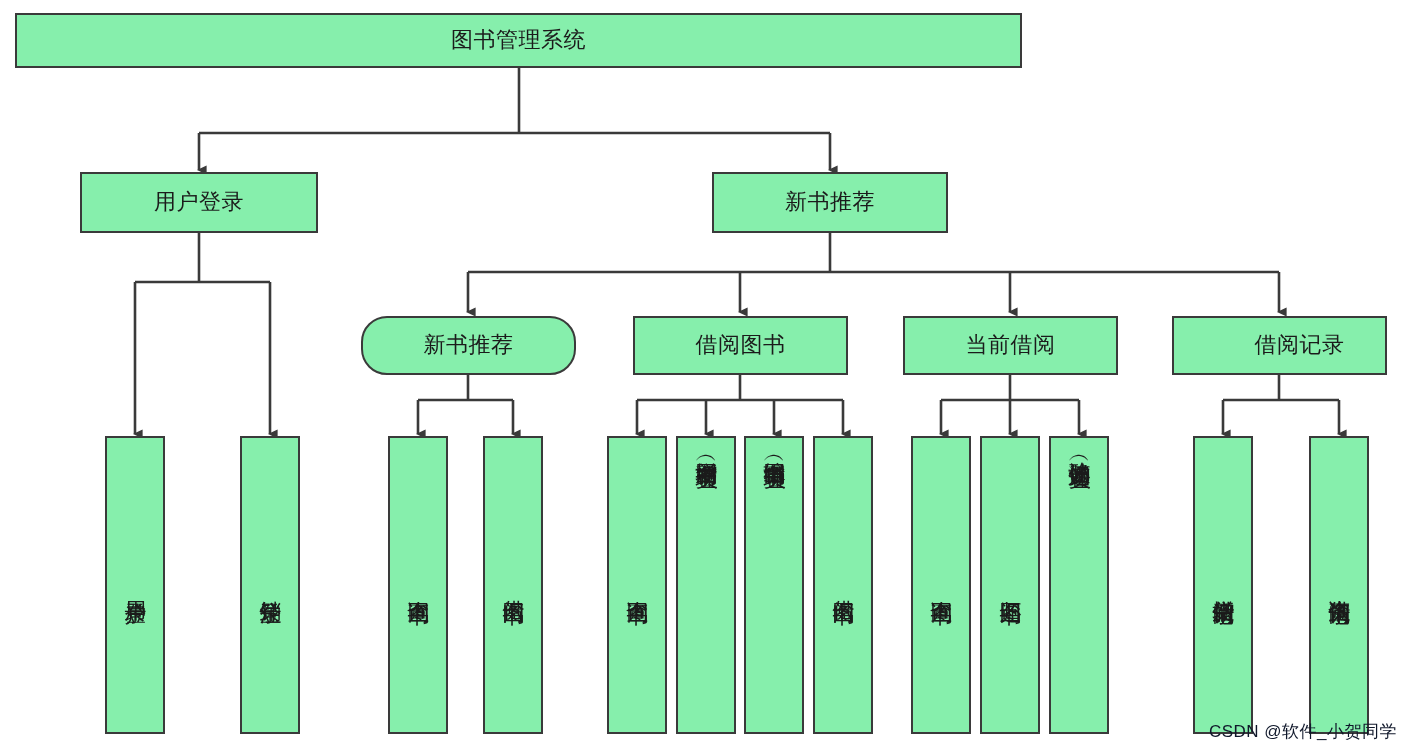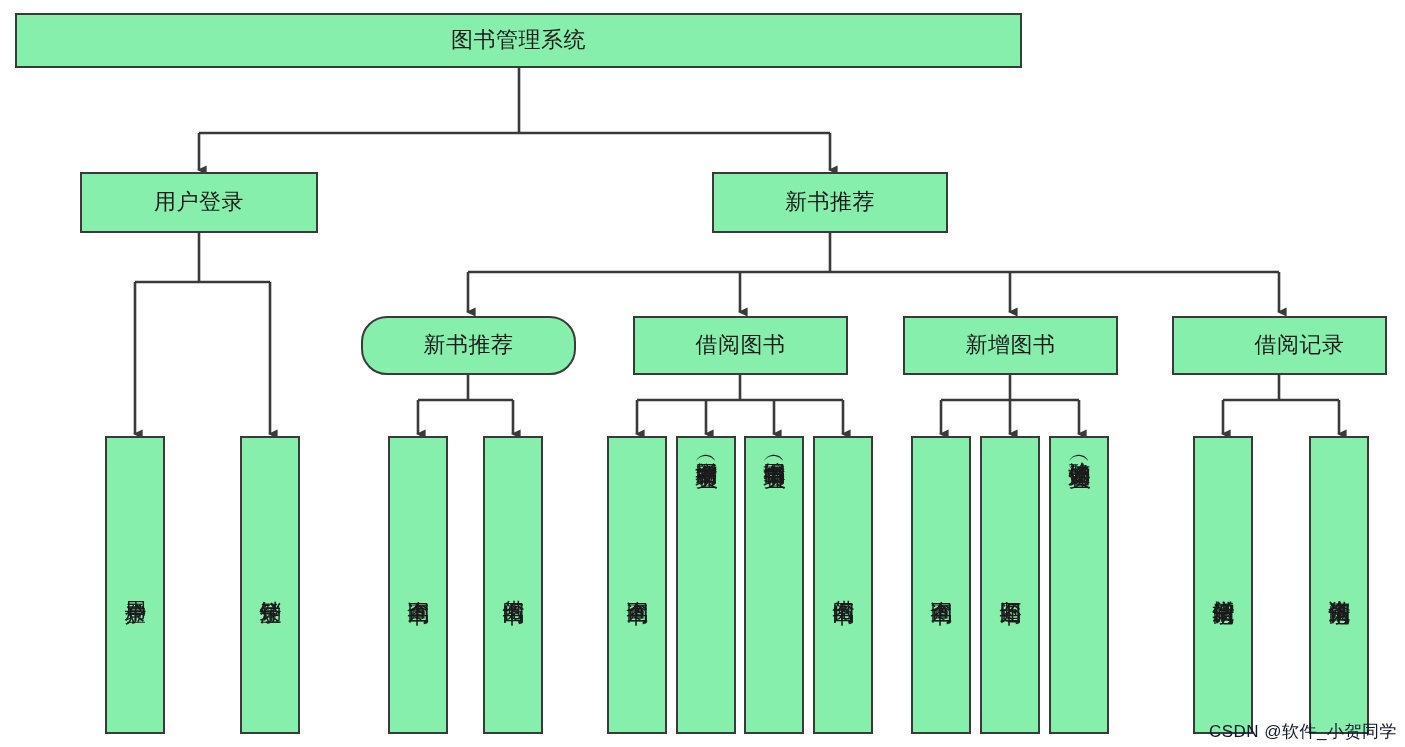--- a/index.html
+++ b/index.html
@@ -139,21 +139,21 @@
 
   <div class="node-box" style="left:361px; top:316px; width:215px; height:59px;border-radius:26px;">
     <span class="node-label-h">新书推荐</span>
   </div>
 
   <div class="node-box" style="left:633px; top:316px; width:215px; height:59px;">
     <span class="node-label-h">借阅图书</span>
   </div>
 
   <div class="node-box" style="left:903px; top:316px; width:215px; height:59px;">
-    <span class="node-label-h">新增图书</span>
+    <span class="node-label-h">当前借阅</span>
   </div>
 
   <div class="node-box" style="left:1172px; top:316px; width:215px; height:59px;padding-left:40px;">
     <span class="node-label-h">借阅记录</span>
   </div>
 
   <div class="node-box leaf-box center-v" style="left:105px; top:436px; width:60px; height:298px;">
     <span class="node-label-v">用户登录</span>
   </div>
 

